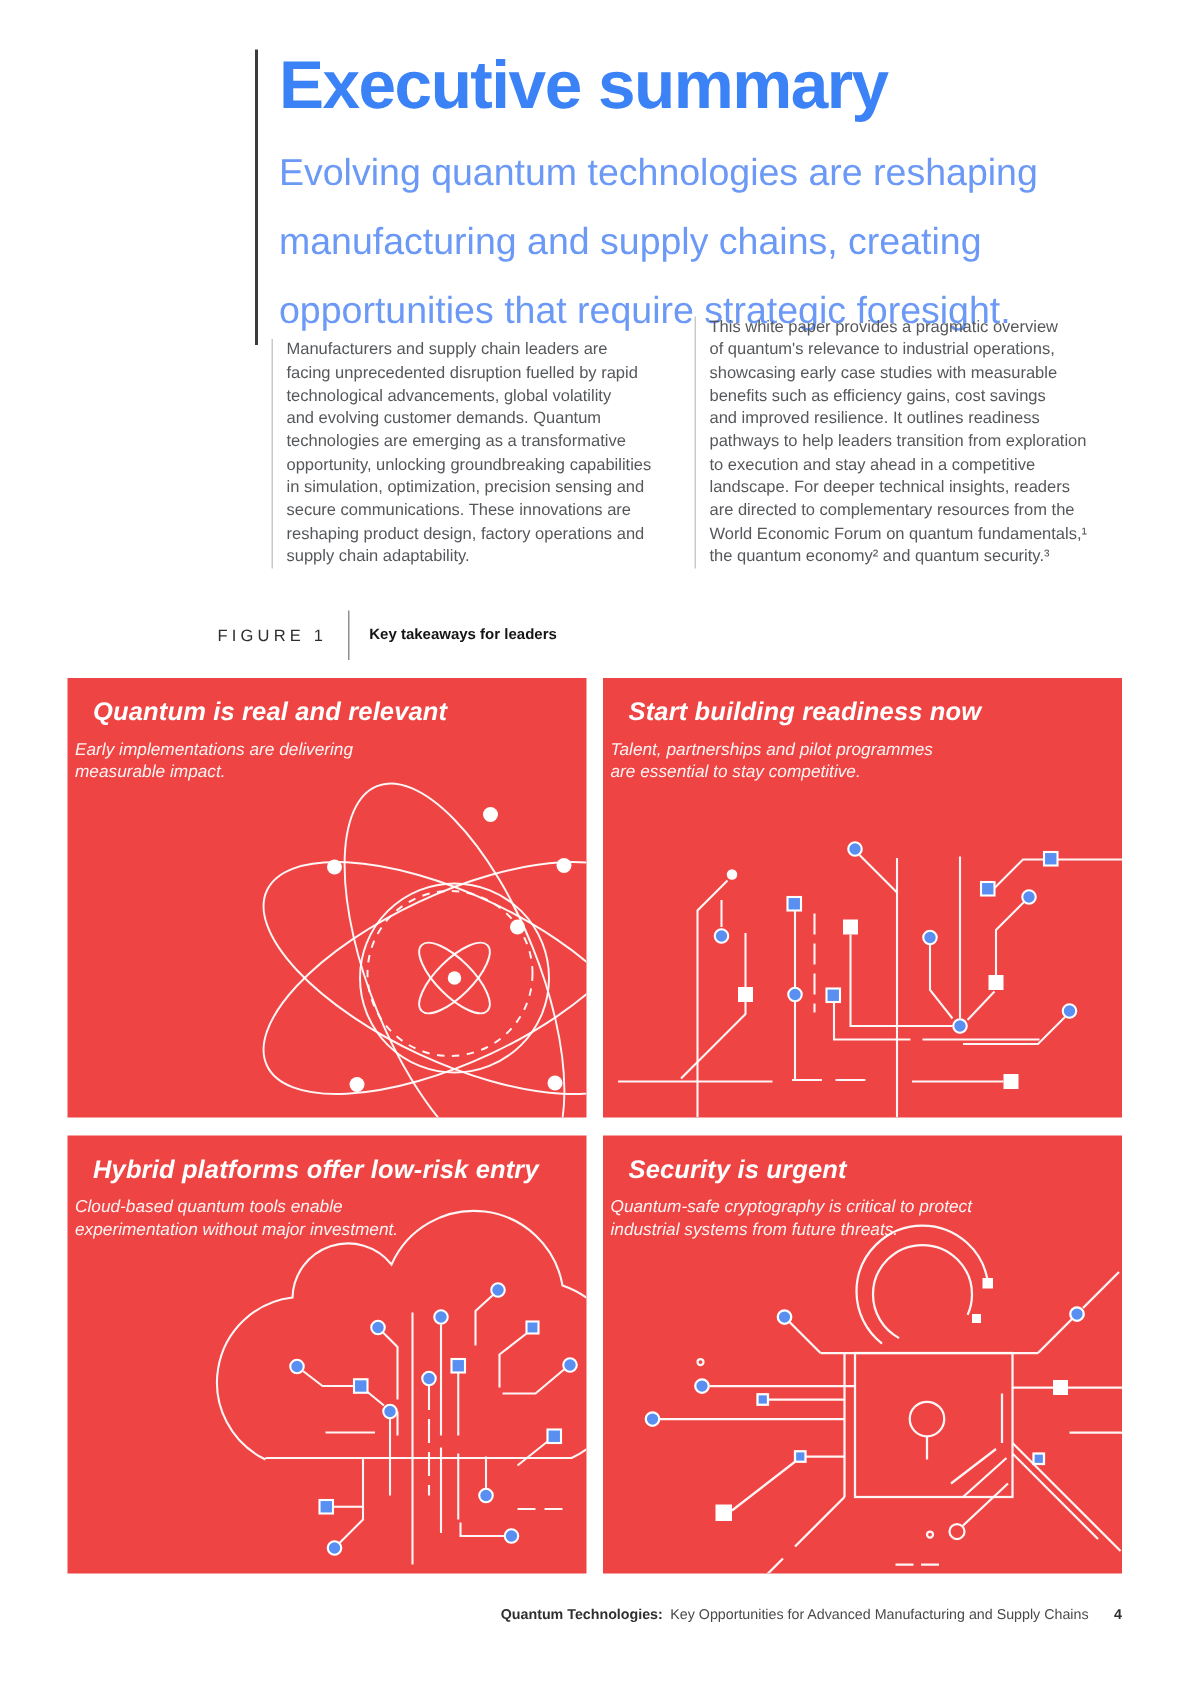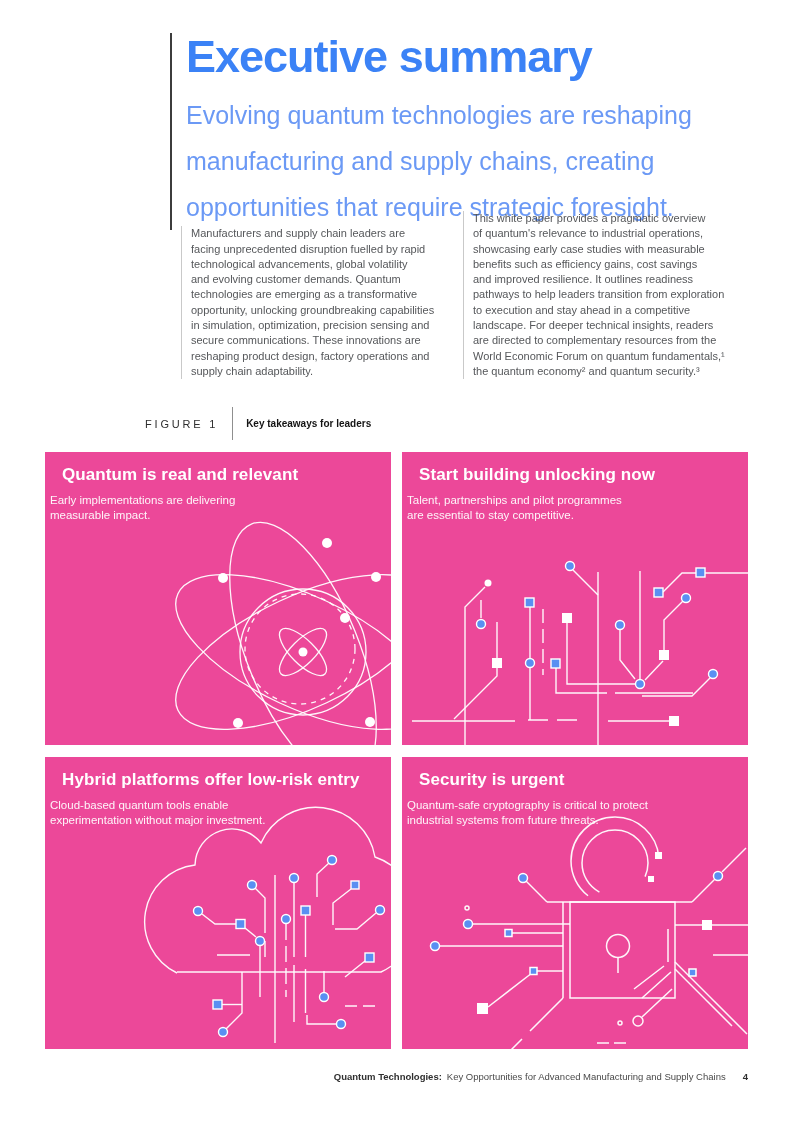--- a/index.html
+++ b/index.html
@@ -18,21 +18,21 @@
   .intro-col.c2{width:288px;}
   
   .figure-row{position:absolute;left:97px;top:407px;height:33px;display:flex;align-items:center;}
   .figure-label{font-size:11px;letter-spacing:2.8px;color:#2e2e2e;padding-left:48px;}
   .figure-divider{width:1px;height:33px;background:#8f8f8f;margin:0 13px 0 14px;}
   .figure-caption{font-size:10px;font-weight:700;color:#141414;}
   
   .cards{position:absolute;left:45px;top:452px;display:grid;
          grid-template-columns:346px 346px;grid-template-rows:293px 292px;
          column-gap:11px;row-gap:12px;}
-  .card{position:relative;background:#ec4899;overflow:hidden;color:#ffffff;}
+  .card{position:relative;background:#ef4444;overflow:hidden;color:#ffffff;font-style:italic;}
   .card svg{position:absolute;left:0;top:0;display:block;}
   .card-title{position:relative;margin:13px 17px 0 17px;font-size:17px;font-weight:700;letter-spacing:.1px;}
   .card-body{position:relative;margin:8px 17px 0 5px;font-size:11.5px;line-height:15px;color:rgba(255,255,255,.94);white-space:pre-line;}
   
   .footer{position:absolute;right:45px;top:1071px;font-size:9.5px;color:#4a4a4a;display:flex;align-items:baseline;white-space:nowrap;}
   .footer-bold{font-weight:700;color:#2f2f2f;margin-right:5px;}
   .footer-page{font-weight:700;color:#2f2f2f;margin-left:17px;}
 </style>
 </head>
 <body>
@@ -140,21 +140,21 @@
           <rect x="252" y="136" width="9" height="9"></rect>
           <rect x="294" y="116" width="9" height="9"></rect>
           <circle cx="311" cy="222" r="4.5"></circle>
           <rect x="149" y="207" width="9" height="9"></rect>
           <rect x="90" y="206" width="10" height="10" fill="#ffffff" stroke="none"></rect>
           <rect x="160" y="161" width="10" height="10" fill="#ffffff" stroke="none"></rect>
           <rect x="257" y="198" width="10" height="10" fill="#ffffff" stroke="none"></rect>
           <rect x="267" y="264" width="10" height="10" fill="#ffffff" stroke="none"></rect>
         </g>
       </svg>
-      <div class="card-title">Start building unlocking now</div>
+      <div class="card-title">Start building readiness now</div>
       <div class="card-body">Talent, partnerships and pilot programmes
 are essential to stay competitive.</div>
     </div>
 
     <div class="card">
       <svg width="346" height="292" viewBox="0 0 346 292">
         <g stroke="#ffffff" fill="none" stroke-width="1.4" stroke-opacity="0.95">
           <path d="M132 216 A 57 57 0 0 1 150 108 A 37 37 0 0 1 216 86 A 60 60 0 0 1 330 100 A 62 62 0 0 1 336 215 H 132"></path>
           <path d="M230 118 V286"></path>
           <path d="M249 126 V200 M249 208 V265"></path>

